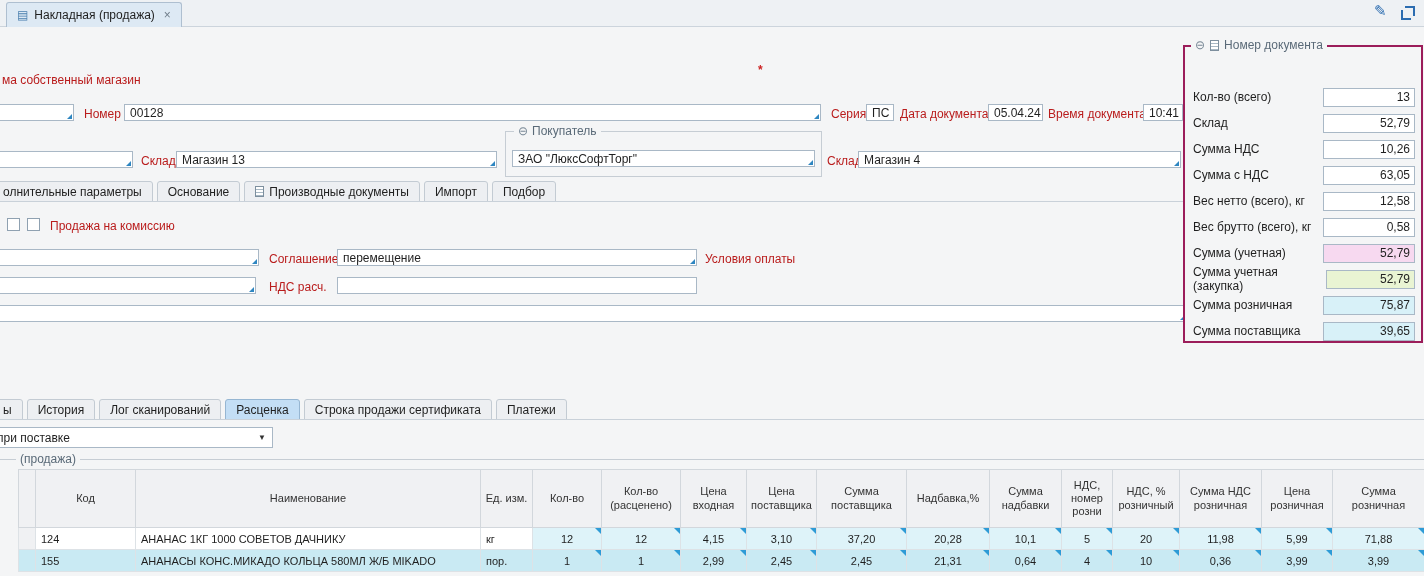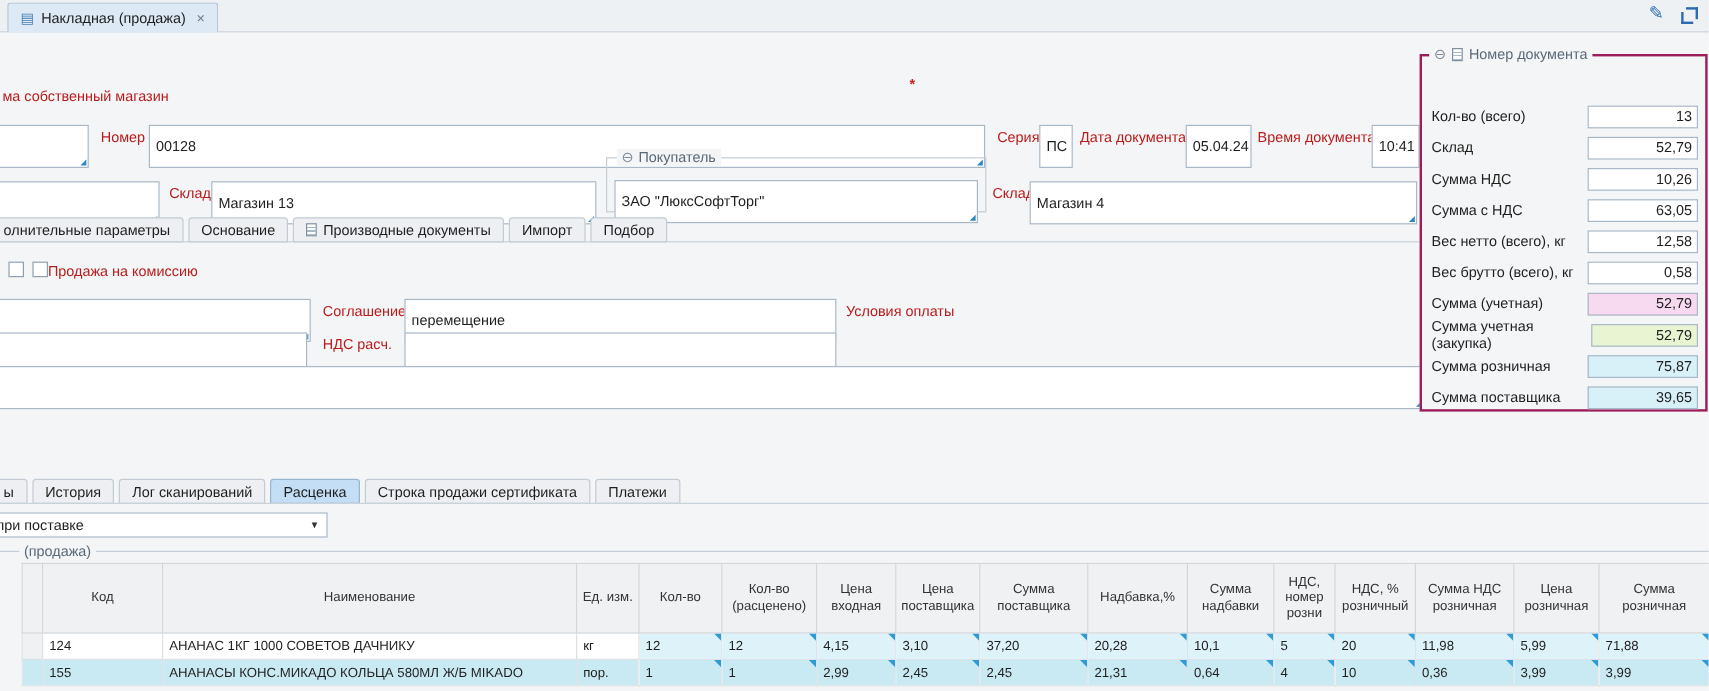--- a/index.html
+++ b/index.html
@@ -17,21 +17,21 @@
   .icon-btn{position:absolute;top:4px;color:#2b6cb0;font-size:15px;cursor:pointer}
   .pencil{left:1374px;top:2px}
   .expand{left:1401px;top:6px;width:14px;height:14px}
   .expand::before{content:"";position:absolute;right:0;top:0;width:8px;height:8px;
     border-top:2px solid #2b6cb0;border-right:2px solid #2b6cb0}
   .expand::after{content:"";position:absolute;left:0;bottom:0;width:8px;height:8px;
     border-bottom:2px solid #2b6cb0;border-left:2px solid #2b6cb0}
 
   
   .lbl{position:absolute;white-space:nowrap;color:#b91c1c}
-  .inp{position:absolute;height:36px;background:#fff;border:1px solid #a9b8c6;box-sizing:border-box;
+  .inp{position:absolute;height:17px;background:#fff;border:1px solid #a9b8c6;box-sizing:border-box;
     display:flex;align-items:center;padding:0 5px;white-space:nowrap;overflow:hidden}
   .inp.ck::after{content:"";position:absolute;right:1px;bottom:1px;width:0;height:0;
     border-left:5px solid transparent;border-bottom:5px solid #2e86c1}
   .req{position:absolute;color:#cc2222;font-size:12px;font-weight:bold}
   .cb{position:absolute;width:13px;height:13px;background:#fff;border:1px solid #8fa1b1;box-sizing:border-box;cursor:pointer}
 
   .grp{position:absolute;border:1px solid #c6cdd4;box-sizing:border-box}
   .grp-lbl{position:absolute;top:-8px;left:8px;background:#f4f5f6;padding:0 4px;color:#5a6a78;
     white-space:nowrap;display:flex;align-items:center;gap:4px;font-size:12px}
   .collapse{color:#7a8a98;font-size:12px;line-height:1;cursor:pointer}
@@ -63,21 +63,21 @@
   .dd .arrow{font-size:8px;color:#333}
 
   
   table.grid{position:absolute;left:18px;top:469px;width:1406px;border-collapse:collapse;table-layout:fixed;
     font-size:11px;background:#fff}
   table.grid th{background:#f0f1f3;border:1px solid #d2d7dc;font-weight:normal;padding:2px;
     text-align:center;vertical-align:middle;color:#333;line-height:1.2}
   table.grid thead tr{height:58px}
   table.grid td{border:1px solid #dde2e6;height:22px;padding:0 5px;white-space:nowrap;overflow:hidden;box-sizing:border-box}
   td.selcol,th.selcol{background:#f0f1f3}
-  td.num{text-align:left;position:relative}
+  td.num{text-align:center;position:relative}
   tr.r1 td.num{background:#def3f9}
   tr.r2 td{background:#c9eaf3}
   td.mark::after{content:"";position:absolute;top:0;right:0;width:0;height:0;
     border-left:6px solid transparent;border-top:6px solid #2e9bd6}
 </style>
 </head>
 <body>
 
 <div class="stage">
 
@@ -133,21 +133,21 @@
         <span>Импорт</span>
       </div>
     <div class="tab">
         <span>Подбор</span>
       </div>
   </div>
   <div class="hline" style="left:0;top:201px;width:1183px"></div>
 
   <span class="cb" style="left:7px;top:218px"></span>
   <span class="cb" style="left:27px;top:218px"></span>
-  <span class="lbl" style="left:40px;top:219px">Продажа на комиссию</span>
+  <span class="lbl" style="left:50px;top:219px">Продажа на комиссию</span>
 
   <div class="inp ck" style="left:-12px;top:249px;width:271px"></div>
   <span class="lbl" style="left:269px;top:252px">Соглашение</span>
   <div class="inp ck" style="left:337px;top:249px;width:360px">перемещение</div>
   <span class="lbl" style="left:705px;top:252px">Условия оплаты</span>
 
   <div class="inp ck" style="left:-12px;top:277px;width:268px"></div>
   <span class="lbl" style="left:269px;top:280px">НДС расч.</span>
   <div class="inp" style="left:337px;top:277px;width:360px"></div>
 

